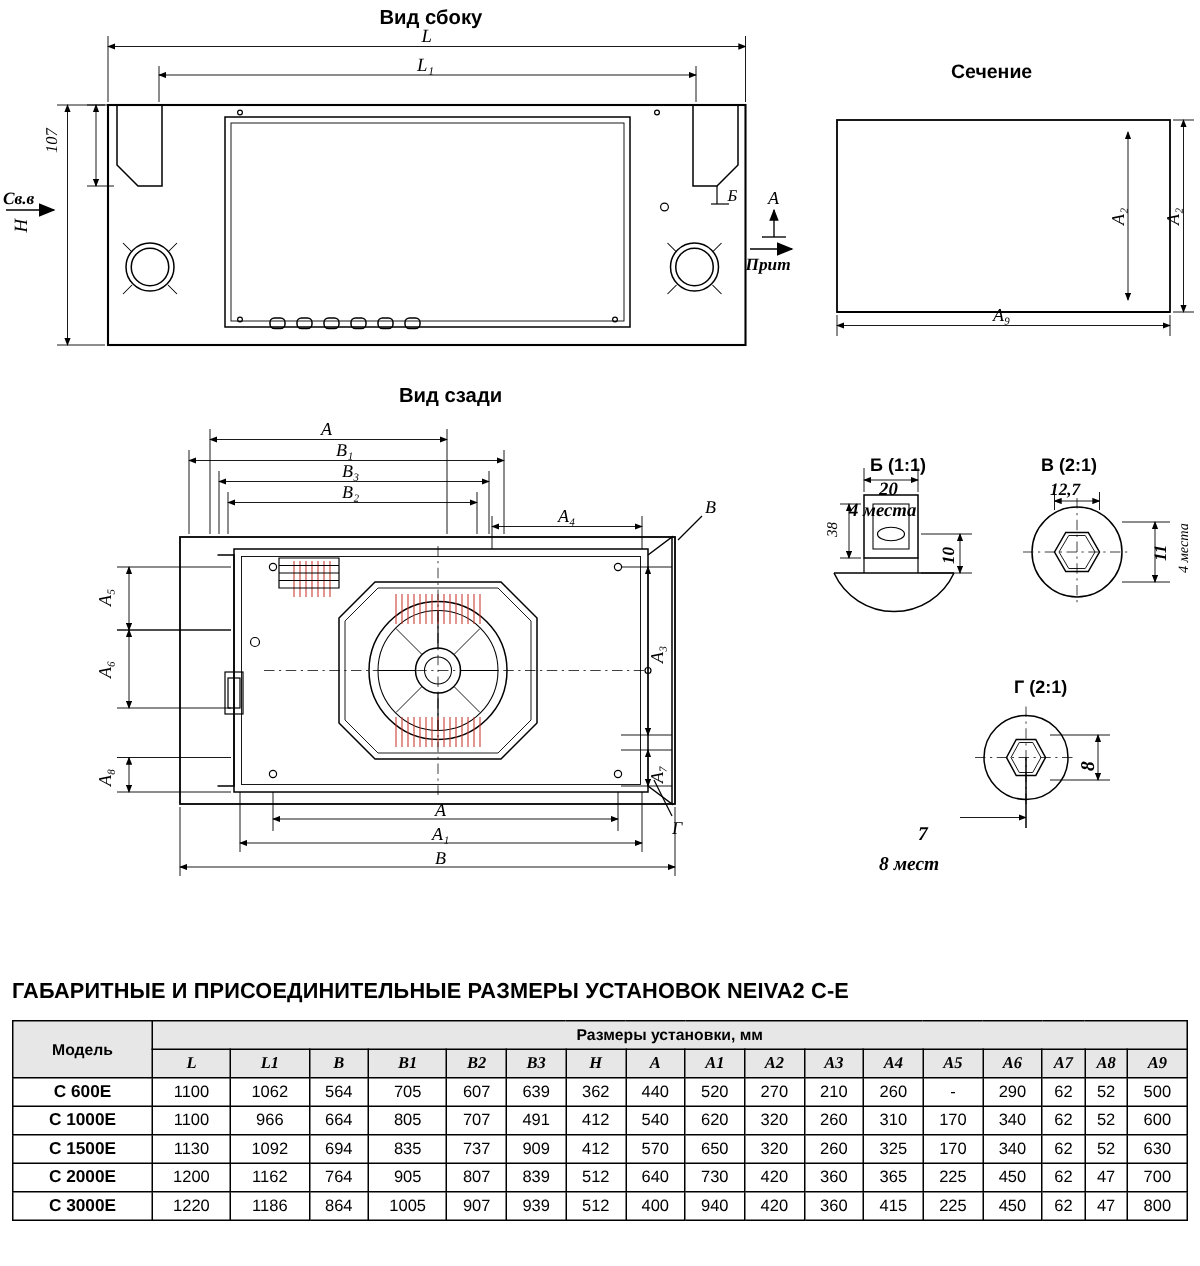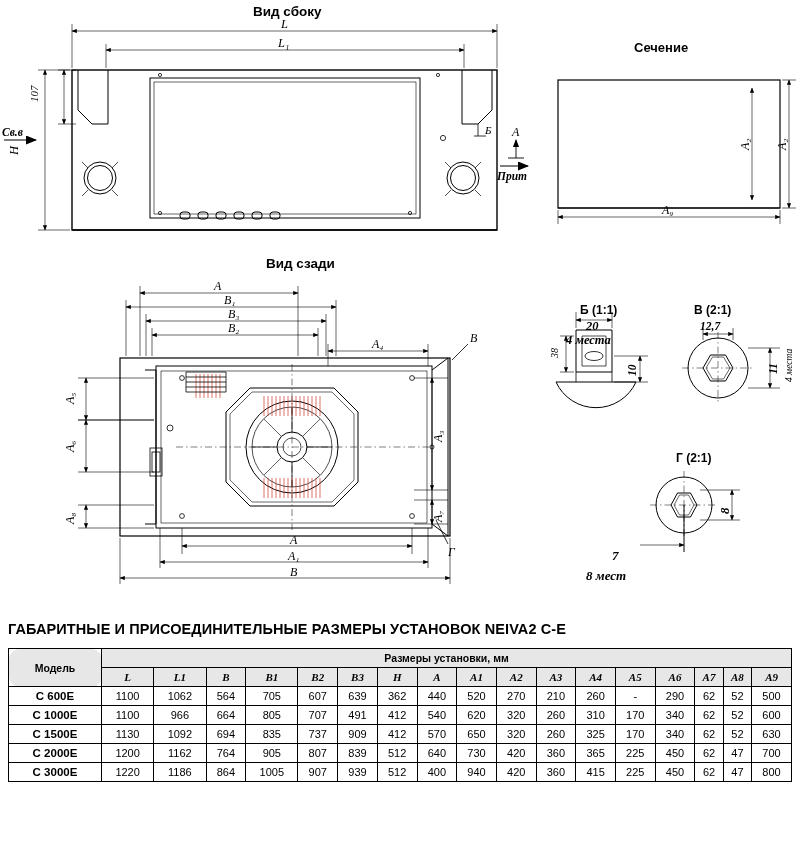--- a/index.html
+++ b/index.html
@@ -7,21 +7,21 @@
     width:800px;height:844px;
     background:#ffffff;
     font-family:"Liberation Sans", sans-serif;
     color:#000;
     position:relative;
     overflow:hidden;
   }
   #drawing{position:absolute;left:0;top:0;width:800px;height:615px;}
   
   .titleblock{
-    position:absolute;left:8px;top:620px;width:724px;
+    position:absolute;left:8px;top:652px;width:724px;
   }
   .title-line{
     font-weight:bold;font-size:14.5px;letter-spacing:0.1px;line-height:19px;
   }
   table.dims{
     border-collapse:collapse;width:784px;margin-top:9px;
     font-size:11px;
   }
   table.dims th, table.dims td{
     border:1px solid #000;text-align:center;padding:3px 0 3px 0;
@@ -34,21 +34,21 @@
     font-family:"Liberation Serif", serif;
   }
   table.dims thead th.model{
     background:#e7e7e7;font-weight:bold;font-size:11px;
     font-family:"Liberation Sans", sans-serif;font-style:normal;
   }
   table.dims td.model{
     font-weight:bold;font-size:11.5px;
   }
   table.dims td{font-size:11px;}
-  .col-model{width:92px;border-radius:11px;}
+  .col-model{width:92px;}
 </style>
 </head>
 <body>
 
 <svg id="drawing" viewBox="0 0 800 615">
   <defs>
     <marker id="ah" markerWidth="9" markerHeight="7" refX="8" refY="3.5" orient="auto">
       <polygon points="0,0 9,3.5 0,7" fill="#000"></polygon>
     </marker>
     <marker id="ahs" markerWidth="9" markerHeight="7" refX="1" refY="3.5" orient="auto">

